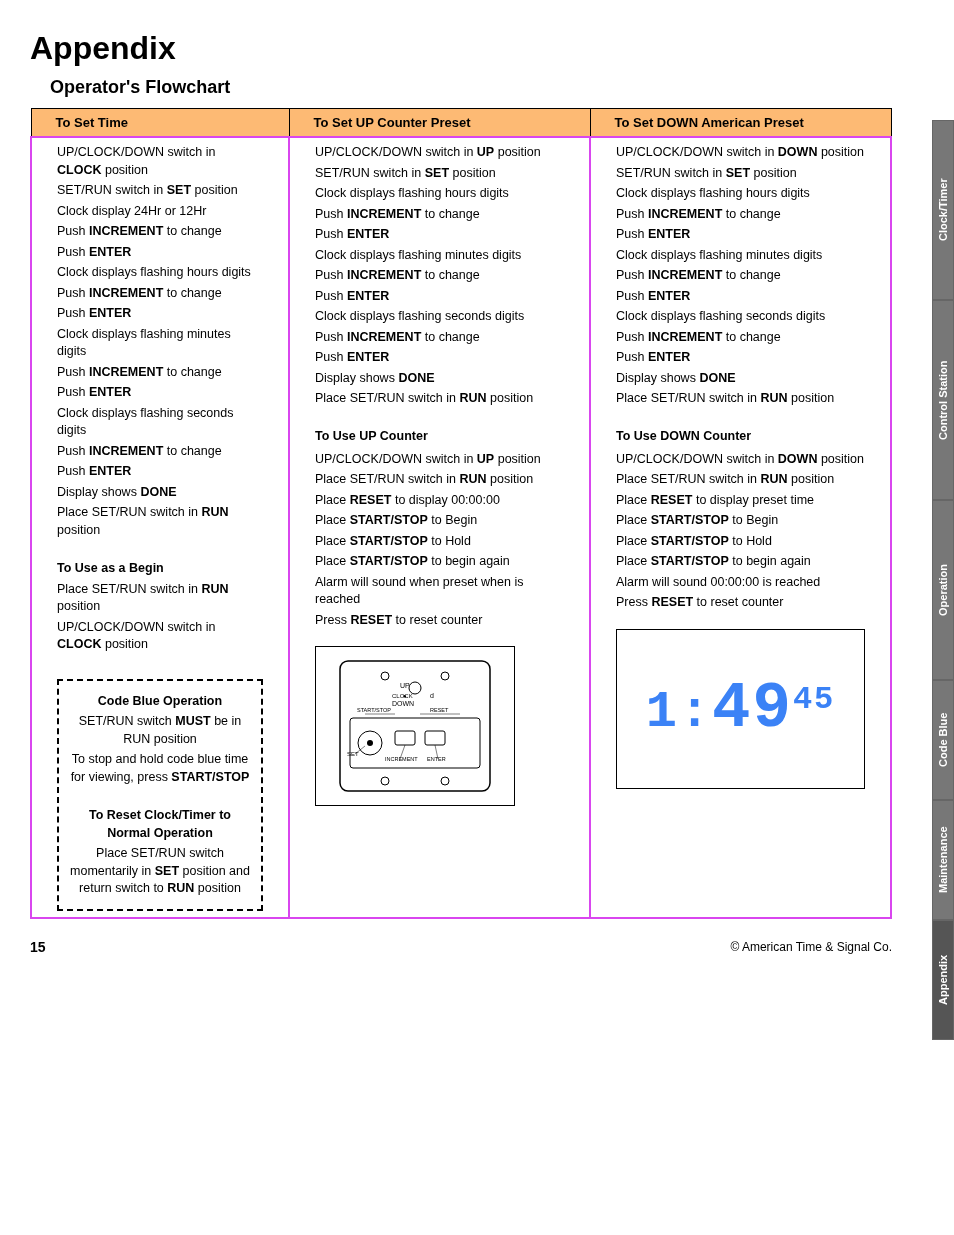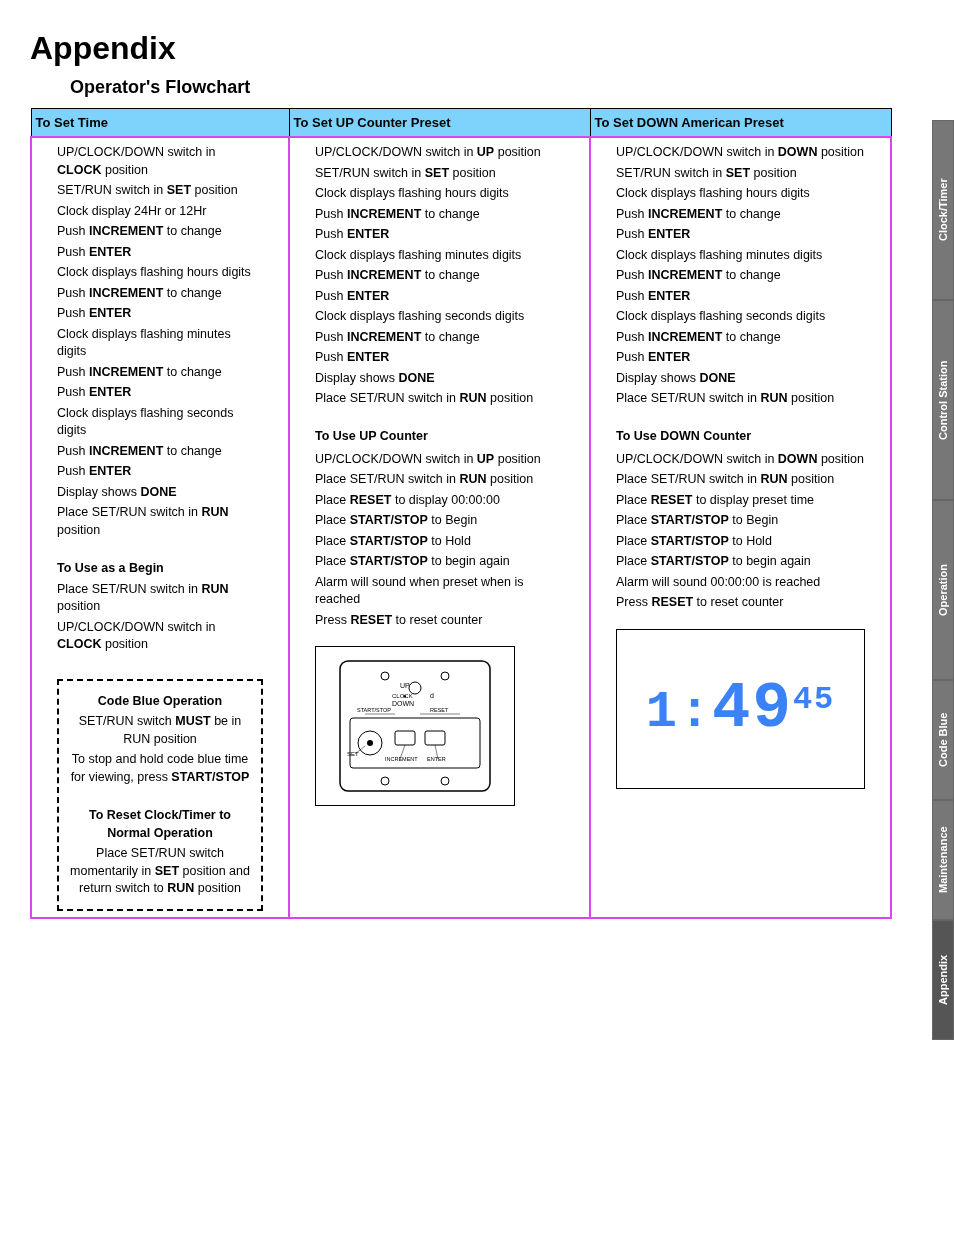--- a/index.html
+++ b/index.html
@@ -66,36 +66,36 @@
       font-size: 16px;
       font-weight: bold;
       margin-bottom: 4px;
       margin-left: 40px;
     }
 
     h2.flowchart-title {
       font-size: 18px;
       font-weight: bold;
       margin-bottom: 10px;
-      margin-left: 40px;
+      margin-left: 20px;
     }
 
     .flowchart-table {
       width: 100%;
       border-collapse: collapse;
       margin-bottom: 0;
     }
 
     .flowchart-table th {
       border: 1px solid #000;
-      padding: 6px 4px;
+      padding: 6px 24px;
       font-size: 13px;
       font-weight: bold;
       text-align: left;
-      background: #7dd3fc;
+      background: #fdba74;
     }
 
     .flowchart-table td {
       border: 2px solid #d946ef;
       padding: 6px 25px;
       font-size: 12.5px;
       vertical-align: top;
     }
     .section-header {
       font-weight: bold;
@@ -334,14 +334,18 @@
             <br>
             
             <div class="clock-display-box">
               <span class="clock-display-text">1:<span style="font-size:64px;font-weight:900;">49</span><sup style="font-size:32px;vertical-align:super;">45</sup></span>
             </div>
           </td>
         </tr>
       </tbody>
     </table>
 
+    <div class="footer-row">
+      <span class="page-number">15</span>
+      <span class="copyright">© American Time &amp; Signal Co.</span>
+    </div>
   </div>
 </div>
 
 </body></html>

